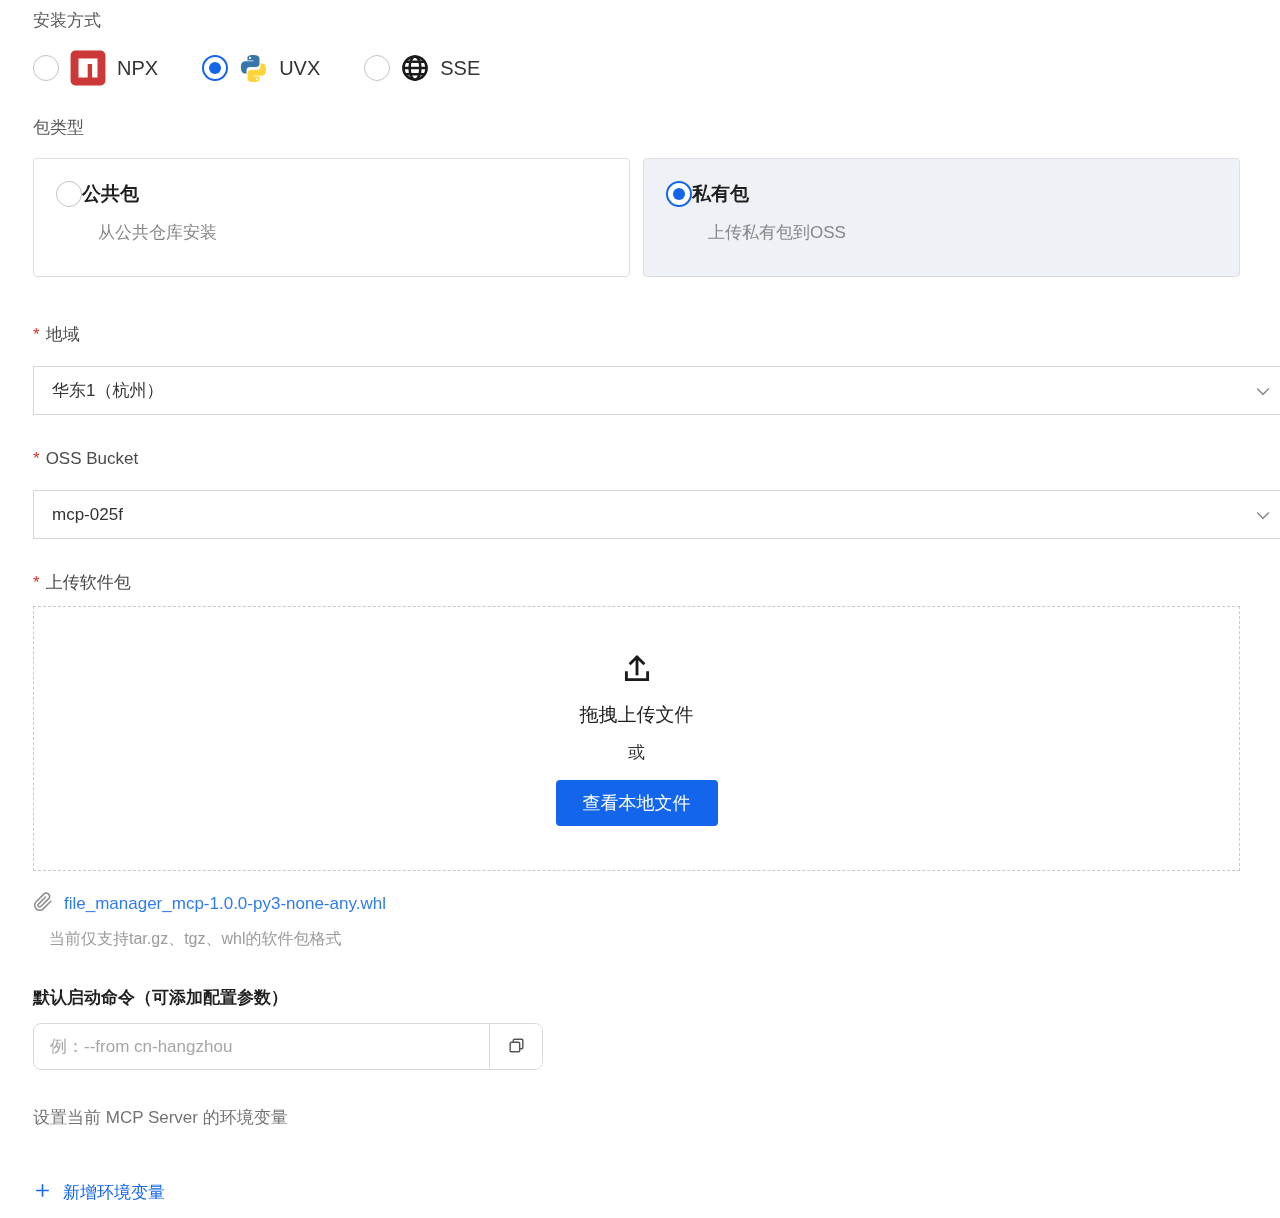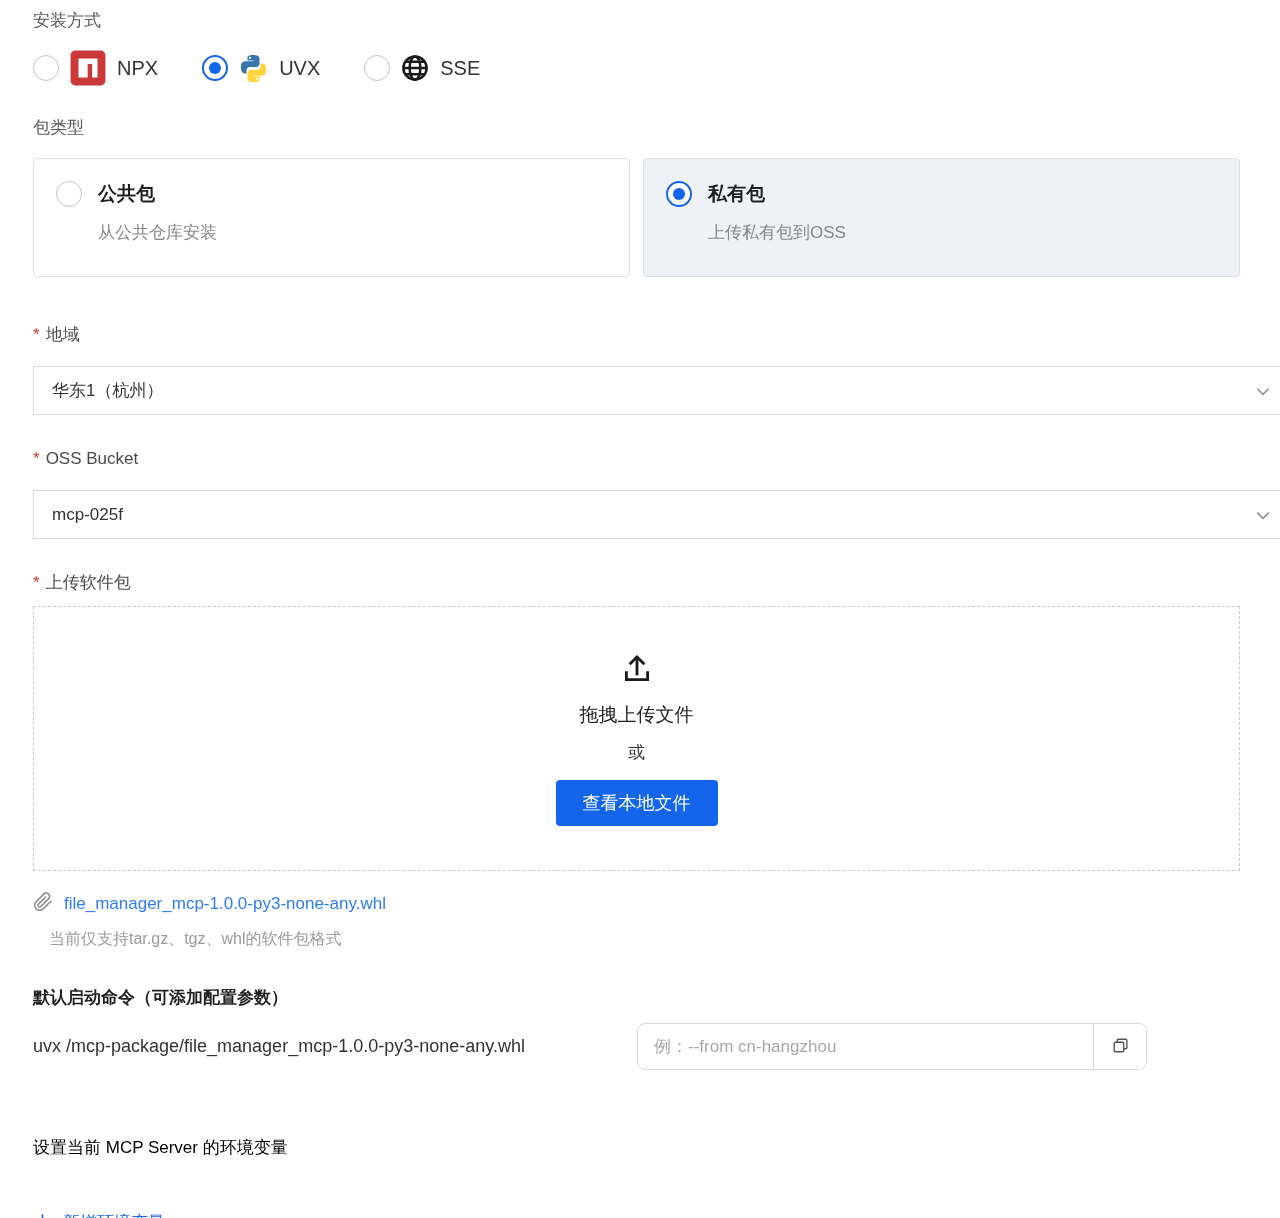--- a/index.html
+++ b/index.html
@@ -30,21 +30,21 @@
   .radio-label { font-size: 20px; color: #333; }
   .opt-icon { display: inline-flex; flex: none; }
 
   
   .cards { display: flex; gap: 13px; margin-top: 20px; }
   .card {
     width: 597px; height: 119px; border: 1px solid #dedede; border-radius: 4px;
     padding: 22px 0 0 22px; background: #fff; cursor: pointer;
   }
   .card.selected { background: #eef1f6; border-color: #dcdfe3; }
-  .card-title-row { display: flex; align-items: flex-end; gap: 16px; }
+  .card-title-row { display: flex; align-items: flex-end; }
   .card-title { font-size: 19px; font-weight: bold; color: #1f1f1f; }
   .card-subtitle { font-size: 17px; color: #878787; margin: 14px 0 0 42px; }
 
   
   .field-label { display: flex; align-items: center; font-size: 17px; color: #4a4a4a; line-height: 20px; }
   .field-label .star { color: #d8342c; margin-right: 6px; font-size: 17px; }
   .mt-region { margin-top: 48px; }
   .mt-bucket { margin-top: 34px; }
   .mt-upload { margin-top: 34px; }
   .select-box {
@@ -86,21 +86,21 @@
     flex: 1; border: none; outline: none; padding: 0 16px;
     font-size: 17px; color: #333; font-family: inherit; background: transparent;
   }
   .args-input::placeholder { color: #a6a6a6; }
   .copy-btn {
     width: 53px; flex: none; border: none; border-left: 1px solid #d9d9d9;
     background: #fff; display: flex; align-items: center; justify-content: center;
     cursor: pointer;
   }
 
-  .env-hint { font-size: 17px; color: #000000; margin-top: 66px; }
+  .env-hint { font-size: 17px; color: #737373; margin-top: 36px; }
   .add-env { display: flex; align-items: flex-end; gap: 11px; margin-top: 52px; cursor: pointer; }
   .add-env-label { font-size: 17px; color: #1366ec; }
 </style>
 </head>
 <body>
 
 <div class="page">
 
   <div class="section-label">安装方式</div>
 
@@ -207,21 +207,20 @@
       <svg viewBox="0 0 24 24" width="20" height="20" fill="none" stroke="#8c8c8c" stroke-width="1.8" stroke-linecap="round" stroke-linejoin="round">
         <path d="M21.44 11.05l-9.19 9.19a6 6 0 0 1-8.49-8.49l9.19-9.19a4 4 0 0 1 5.66 5.66l-9.2 9.19a2 2 0 0 1-2.83-2.83l8.49-8.48"></path>
       </svg>
     </span>
     <a class="file-link">file_manager_mcp-1.0.0-py3-none-any.whl</a>
   </div>
   <div class="format-note">当前仅支持tar.gz、tgz、whl的软件包格式</div>
 
   <div class="cmd-label">默认启动命令（可添加配置参数）</div>
   <div class="cmd-row">
-    <span class="cmd-text">uvx /mcp-package/file_manager_mcp-1.0.0-py3-none-any.whl</span>
     <div class="args-group">
       <input class="args-input" type="text" placeholder="例：--from cn-hangzhou" style="">
       <button class="copy-btn">
         <span>
           <svg viewBox="0 0 24 24" width="19" height="19" fill="none" stroke="#555" stroke-width="1.8" stroke-linejoin="round">
             <rect x="4" y="8" width="12" height="12" rx="1.5"></rect>
             <path d="M8 8V5.5A1.5 1.5 0 0 1 9.5 4h9A1.5 1.5 0 0 1 20 5.5v9a1.5 1.5 0 0 1-1.5 1.5H16"></path>
           </svg>
         </span>
       </button>

